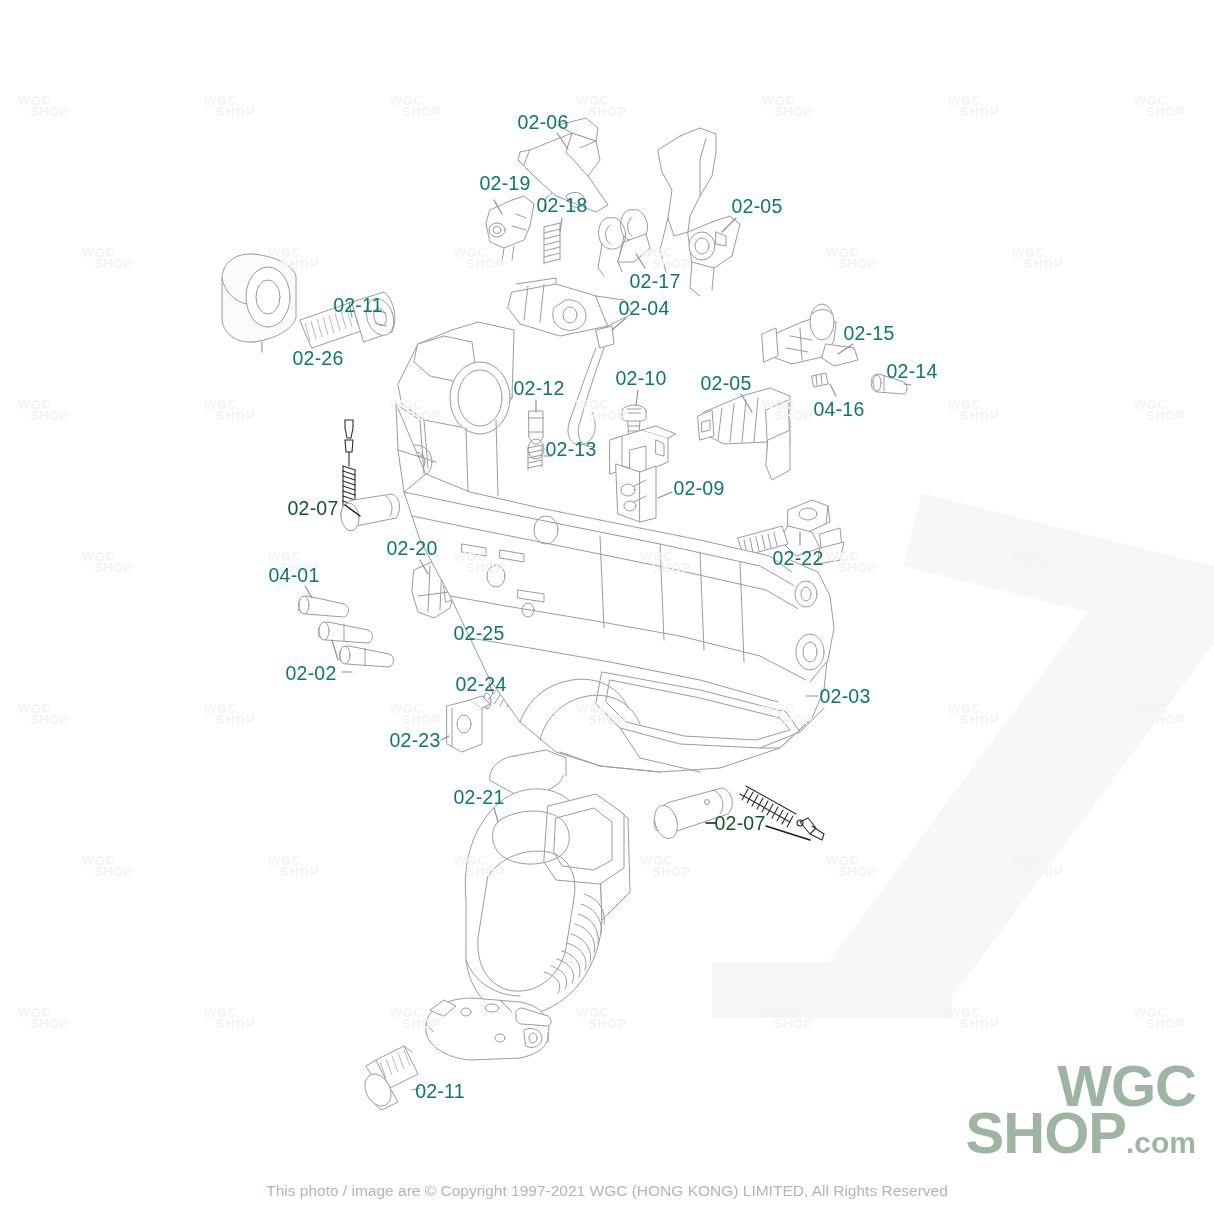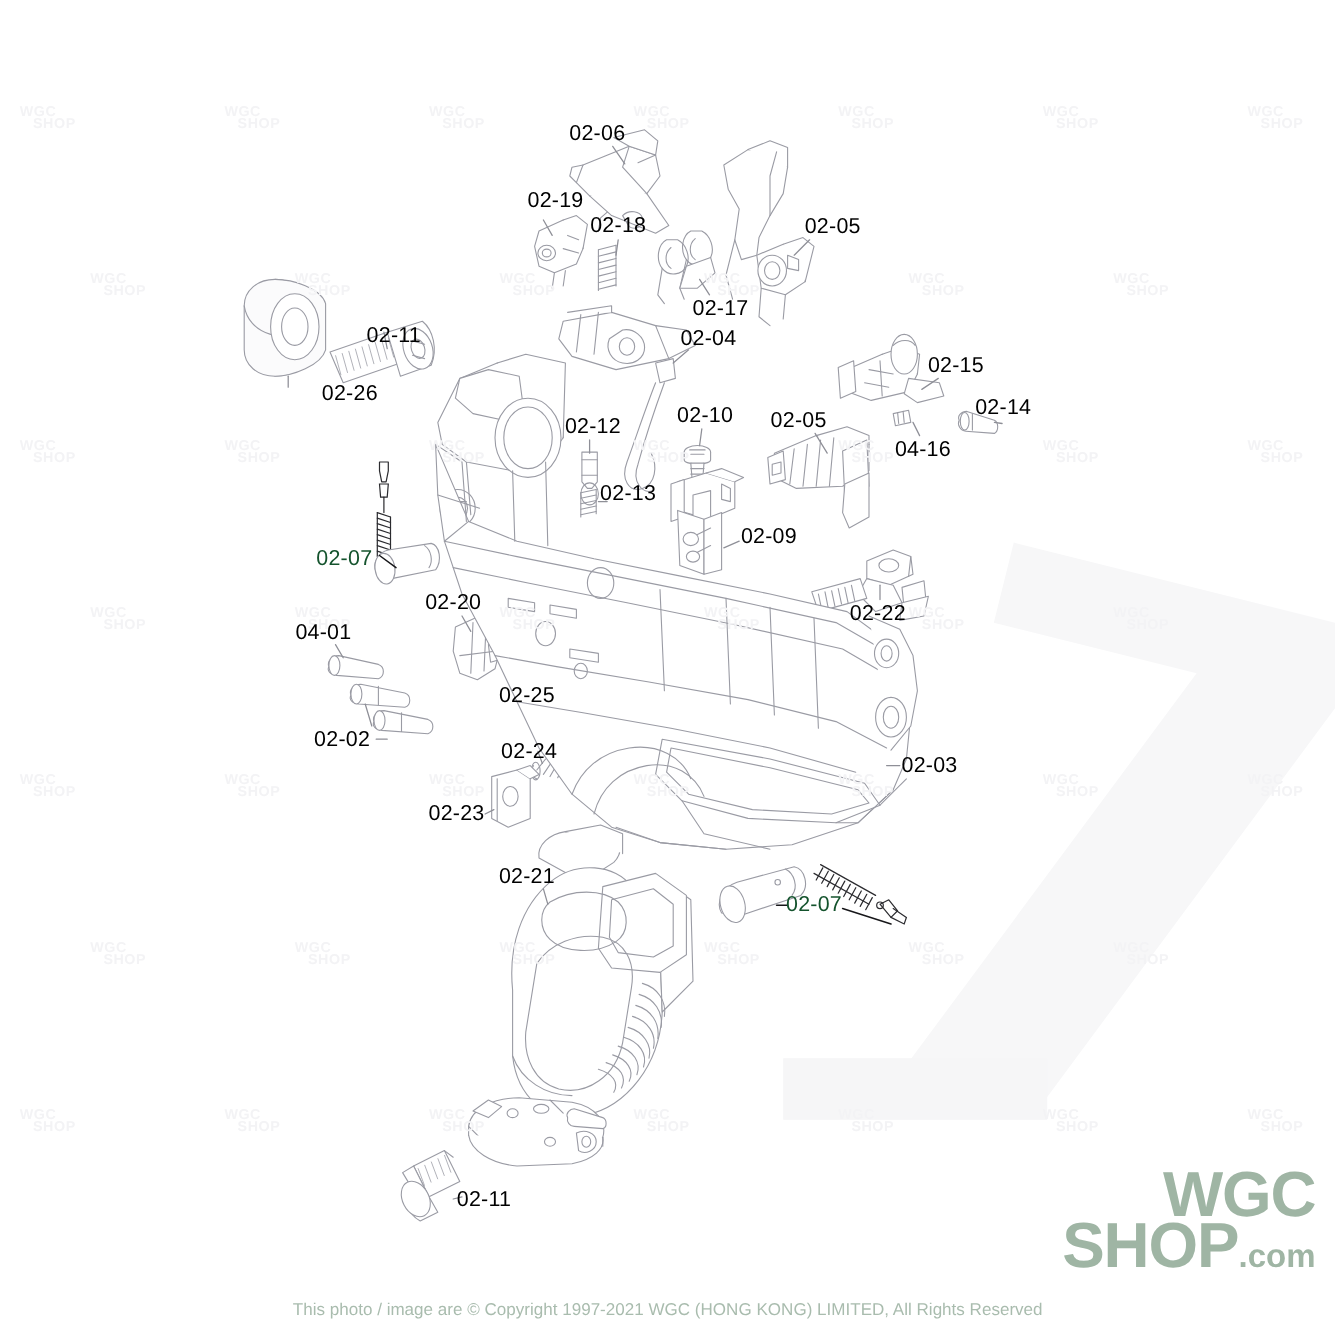--- a/index.html
+++ b/index.html
@@ -29,21 +29,21 @@
   .ln{fill:none;stroke:#9a9ba4;stroke-width:1;stroke-linejoin:round;stroke-linecap:round;}
   .ln2{fill:#ffffff;stroke:#9a9ba4;stroke-width:1;stroke-linejoin:round;stroke-linecap:round;}
   .lnf{fill:#fbfbfc;stroke:#9a9ba4;stroke-width:1;stroke-linejoin:round;stroke-linecap:round;}
   .dark{fill:none;stroke:#2b2b2f;stroke-width:1.1;stroke-linecap:round;}
   .darkf{fill:#ffffff;stroke:#2b2b2f;stroke-width:1.1;stroke-linejoin:round;}
   .lead{fill:none;stroke:#8e8f97;stroke-width:1.15;stroke-linecap:round;}
   .leadk{fill:none;stroke:#17171a;stroke-width:1.4;stroke-linecap:round;}
 
   
   .lbl{
-    position:absolute;color:#000000;font-size:19.5px;letter-spacing:.2px;
+    position:absolute;color:#0f766e;font-size:19.5px;letter-spacing:.2px;
     font-family:"Liberation Sans", sans-serif;white-space:nowrap;
     transform:translate(-50%,-50%);pointer-events:none;
   }
   .lbl.k{color:#14532d;font-weight:500;}
 
   
   #logo{position:absolute;right:18px;bottom:58px;text-align:right;
         color:#9fb5a4;font-weight:700;line-height:.80;user-select:none;}
   #logo .top{font-size:58px;letter-spacing:-1px;display:block;}
   #logo .bot{font-size:58px;letter-spacing:-1px;display:block;}

